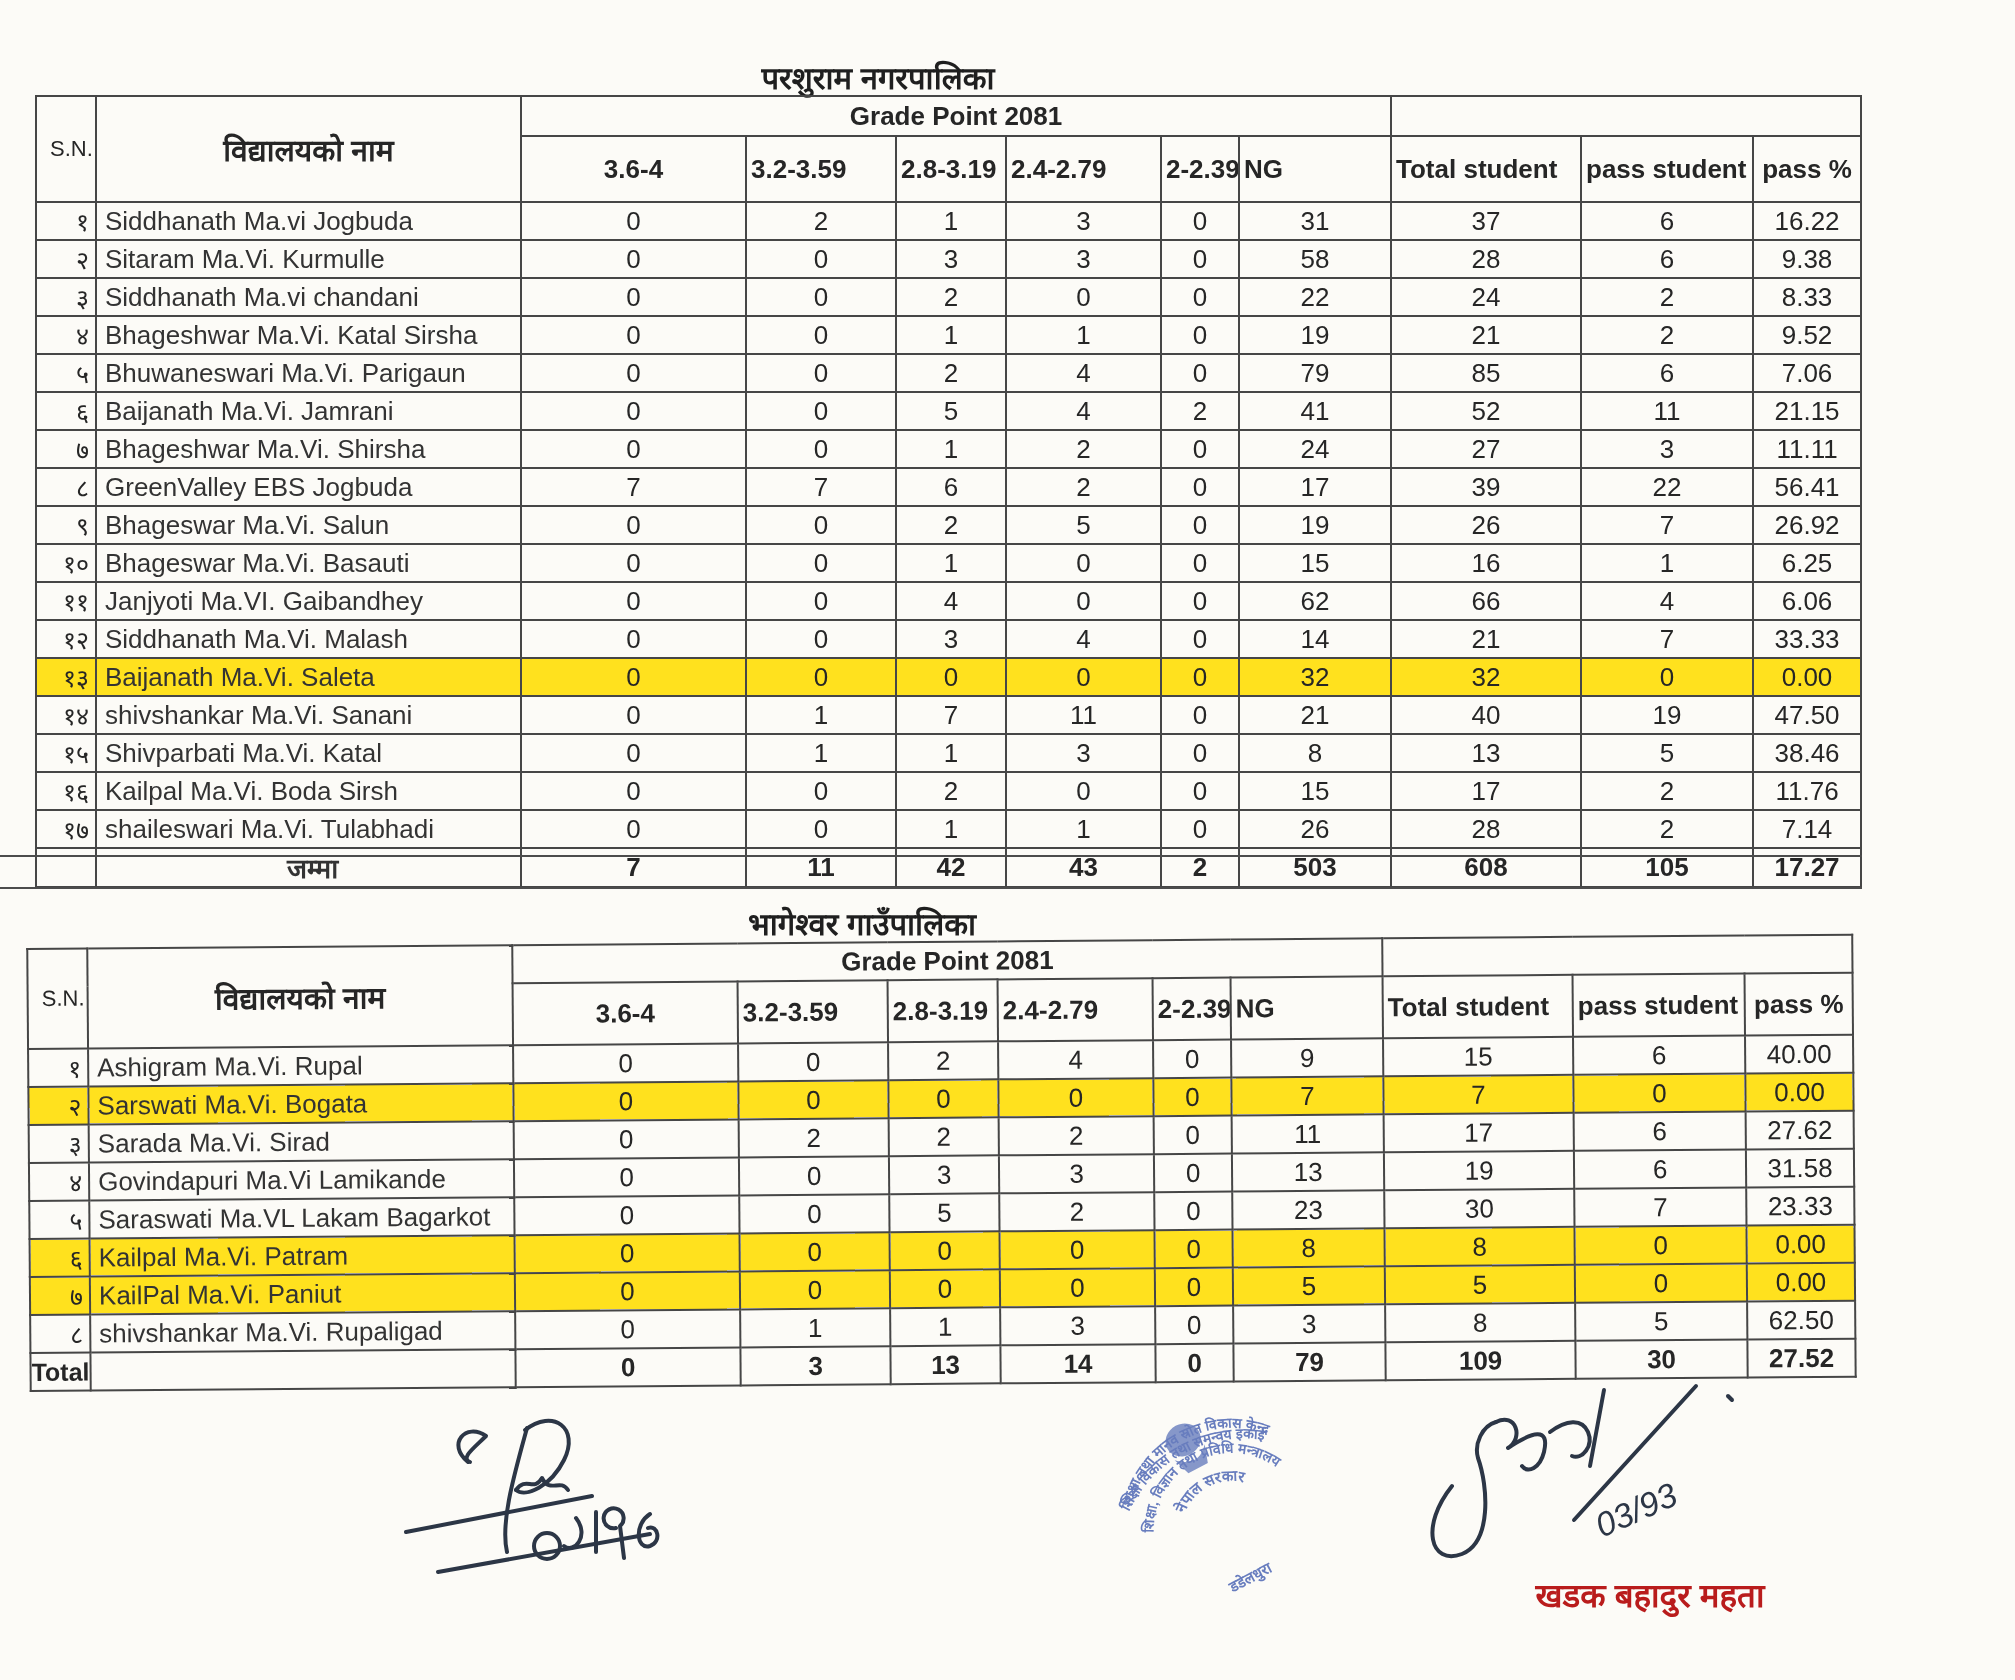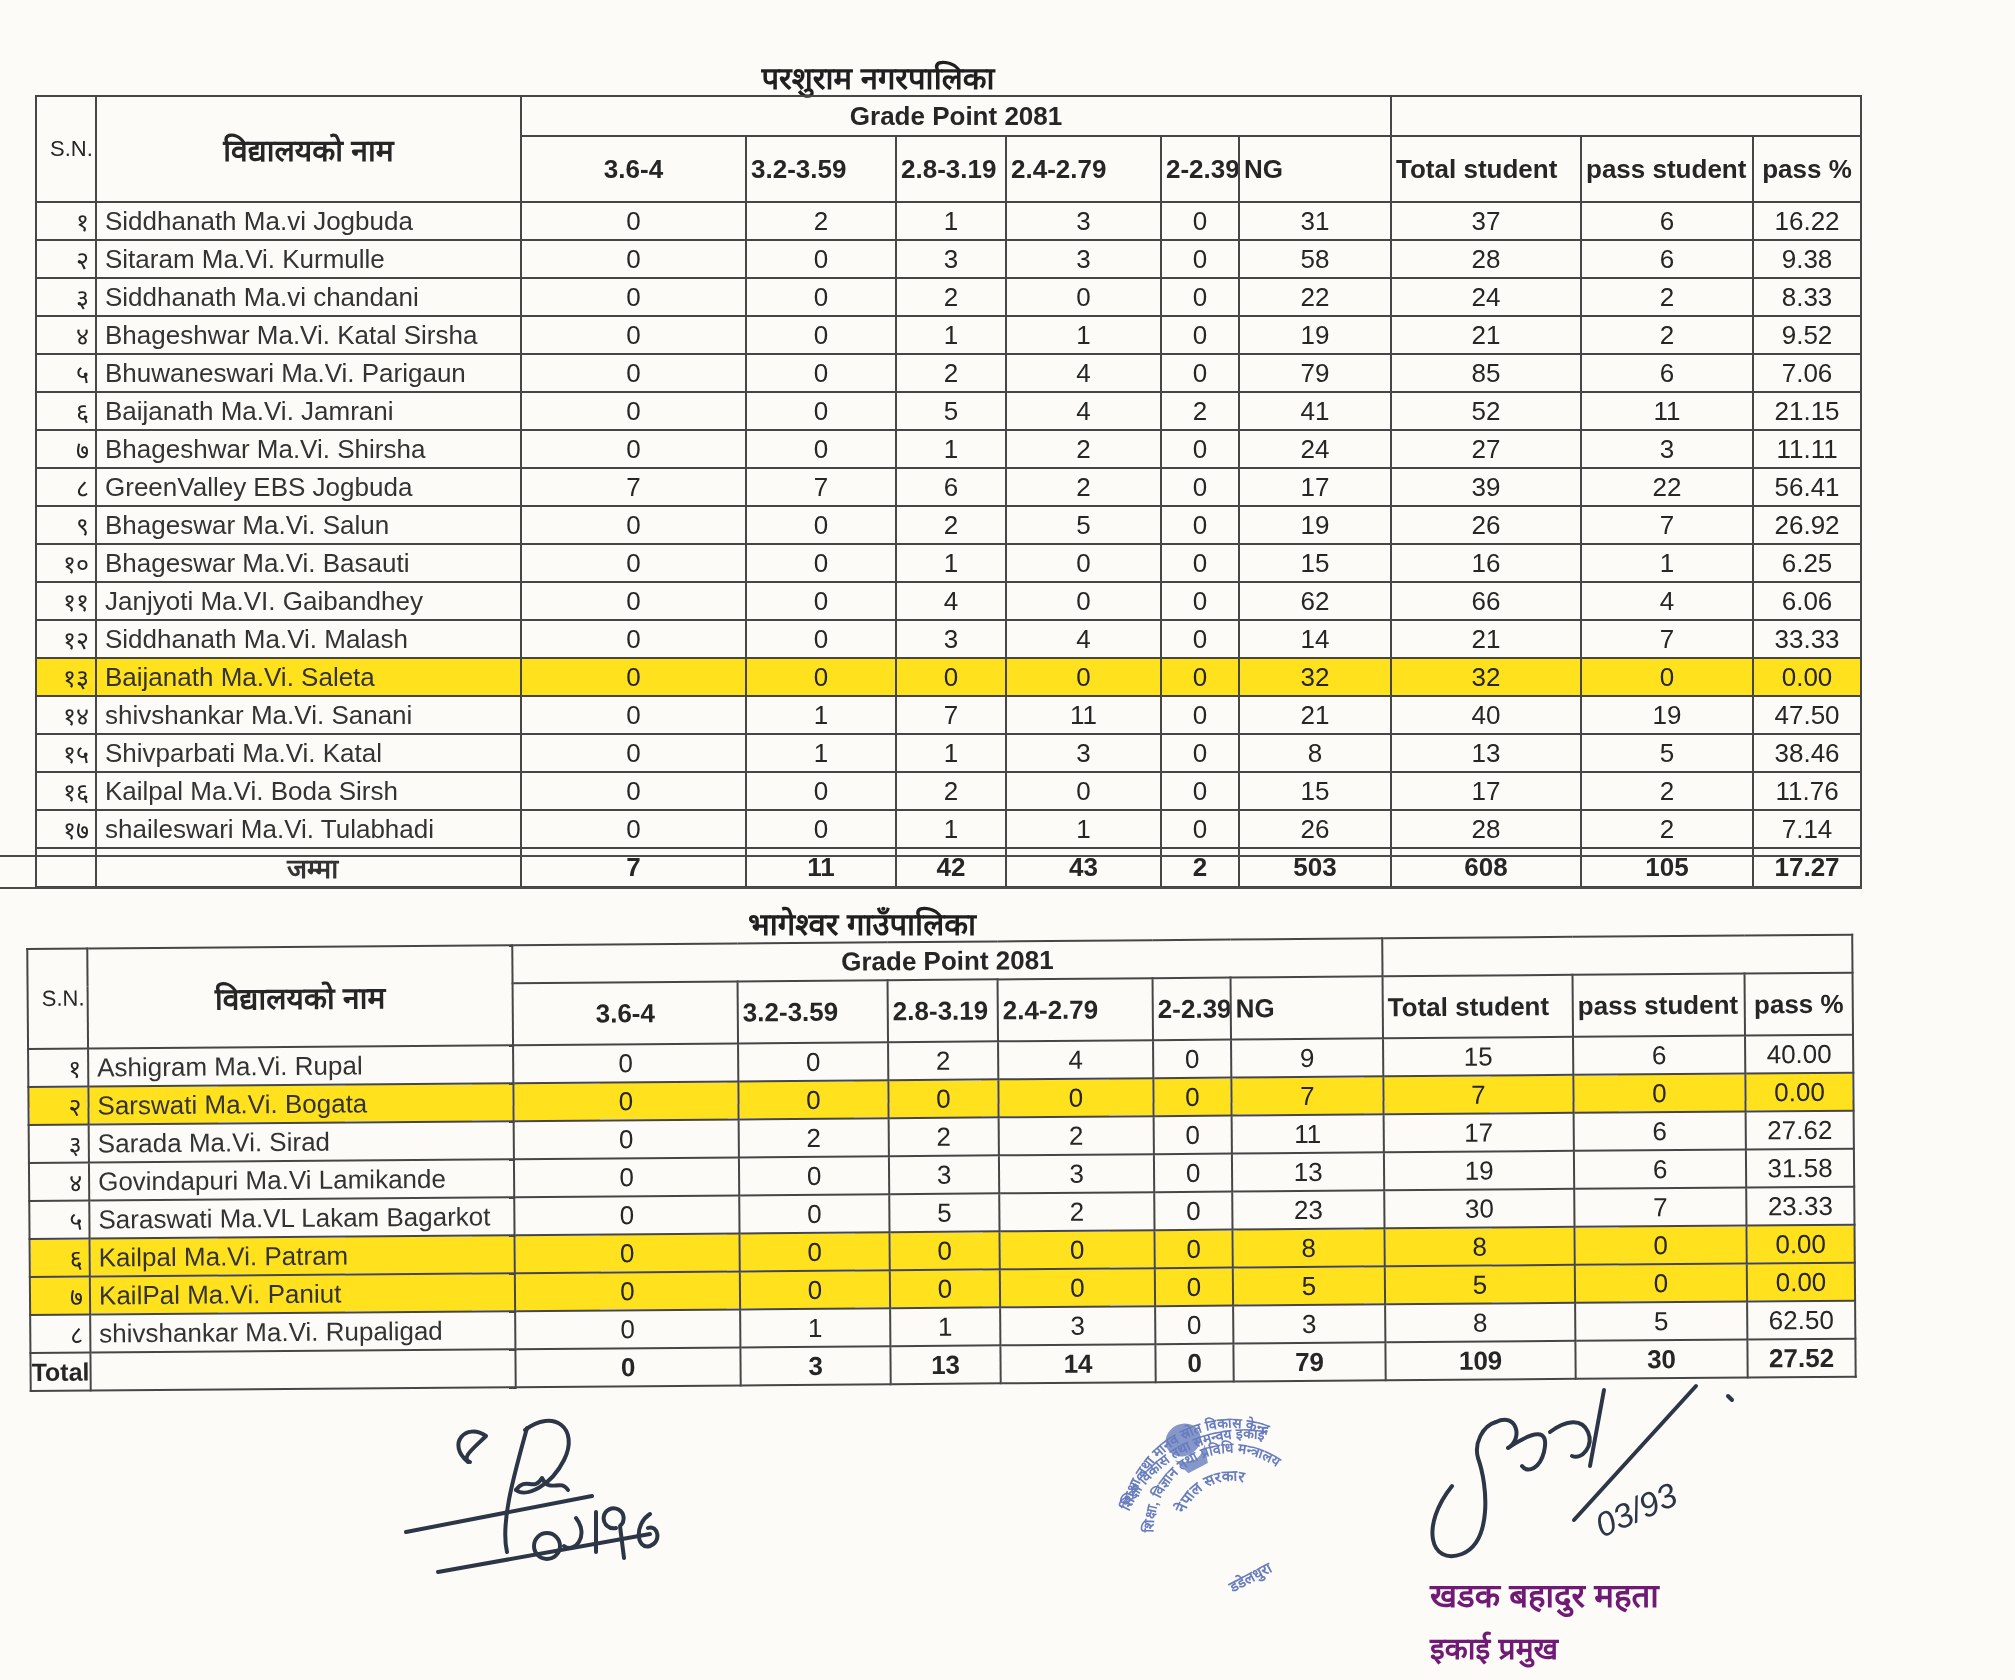--- a/index.html
+++ b/index.html
@@ -17,21 +17,21 @@
   .t2 .hrowB th{height:60px;}
   .h-left{text-align:left;padding-left:4px;}
   tbody td{height:36px;font-size:26px;}
   .c-sn{text-align:right;padding-right:6px;font-size:25px;}
   .c-name{text-align:left;padding-left:8px;font-size:26px;color:#333;}
   .c-v{text-align:center;}
   .hl td{background:#ffe11e;}
   .total-row td{font-weight:bold;}
   .c-total-name{text-align:center;font-size:27px;}
   .gap-lines{position:absolute;border-top:2px solid #4c4c4c;border-bottom:2px solid #4c4c4c;}
-  .officer{position:absolute;color:#701a75;}
+  .officer{position:absolute;text-align:center;color:#b91c1c;}
   .officer .nm{font-size:33px;font-weight:bold;}
   .officer .tt{font-size:30px;font-weight:bold;margin-top:10px;}
   .sig{position:absolute;}
   .sig path{fill:none;stroke:#2c3646;stroke-width:4;stroke-linecap:round;stroke-linejoin:round;}
   .stamp{position:absolute;transform:rotate(-28deg);opacity:0.85;}
   .stamp text{fill:#4f68b5;font-weight:bold;}
   .stamp .emb{fill:#4f68b5;opacity:0.8;}
   .ink-note{fill:#2c3646;font-size:34px;font-style:italic;}
 </style>
 </head>
@@ -509,16 +509,15 @@
     <path d="M106,54 C126,44 134,70 118,80 C142,64 160,58 154,84 C150,100 138,106 132,98"></path>
     <path d="M160,64 C176,52 192,50 198,64 C204,78 192,92 182,88"></path>
     <path d="M214,22 L200,98"></path>
     <path d="M306,18 L184,152"></path>
     <path d="M338,28 l4,4"></path>
     <text class="ink-note" x="212" y="170" transform="rotate(-24 212 170)">03/93</text>
   </svg>
 
   <div class="officer" style="top:1572px;left:1430px;width:440px;">
     <div class="nm">खडक बहादुर महता</div>
-    <div class="tt">इकाई प्रमुख</div>
   </div>
 
 </div>
 
 </body></html>

